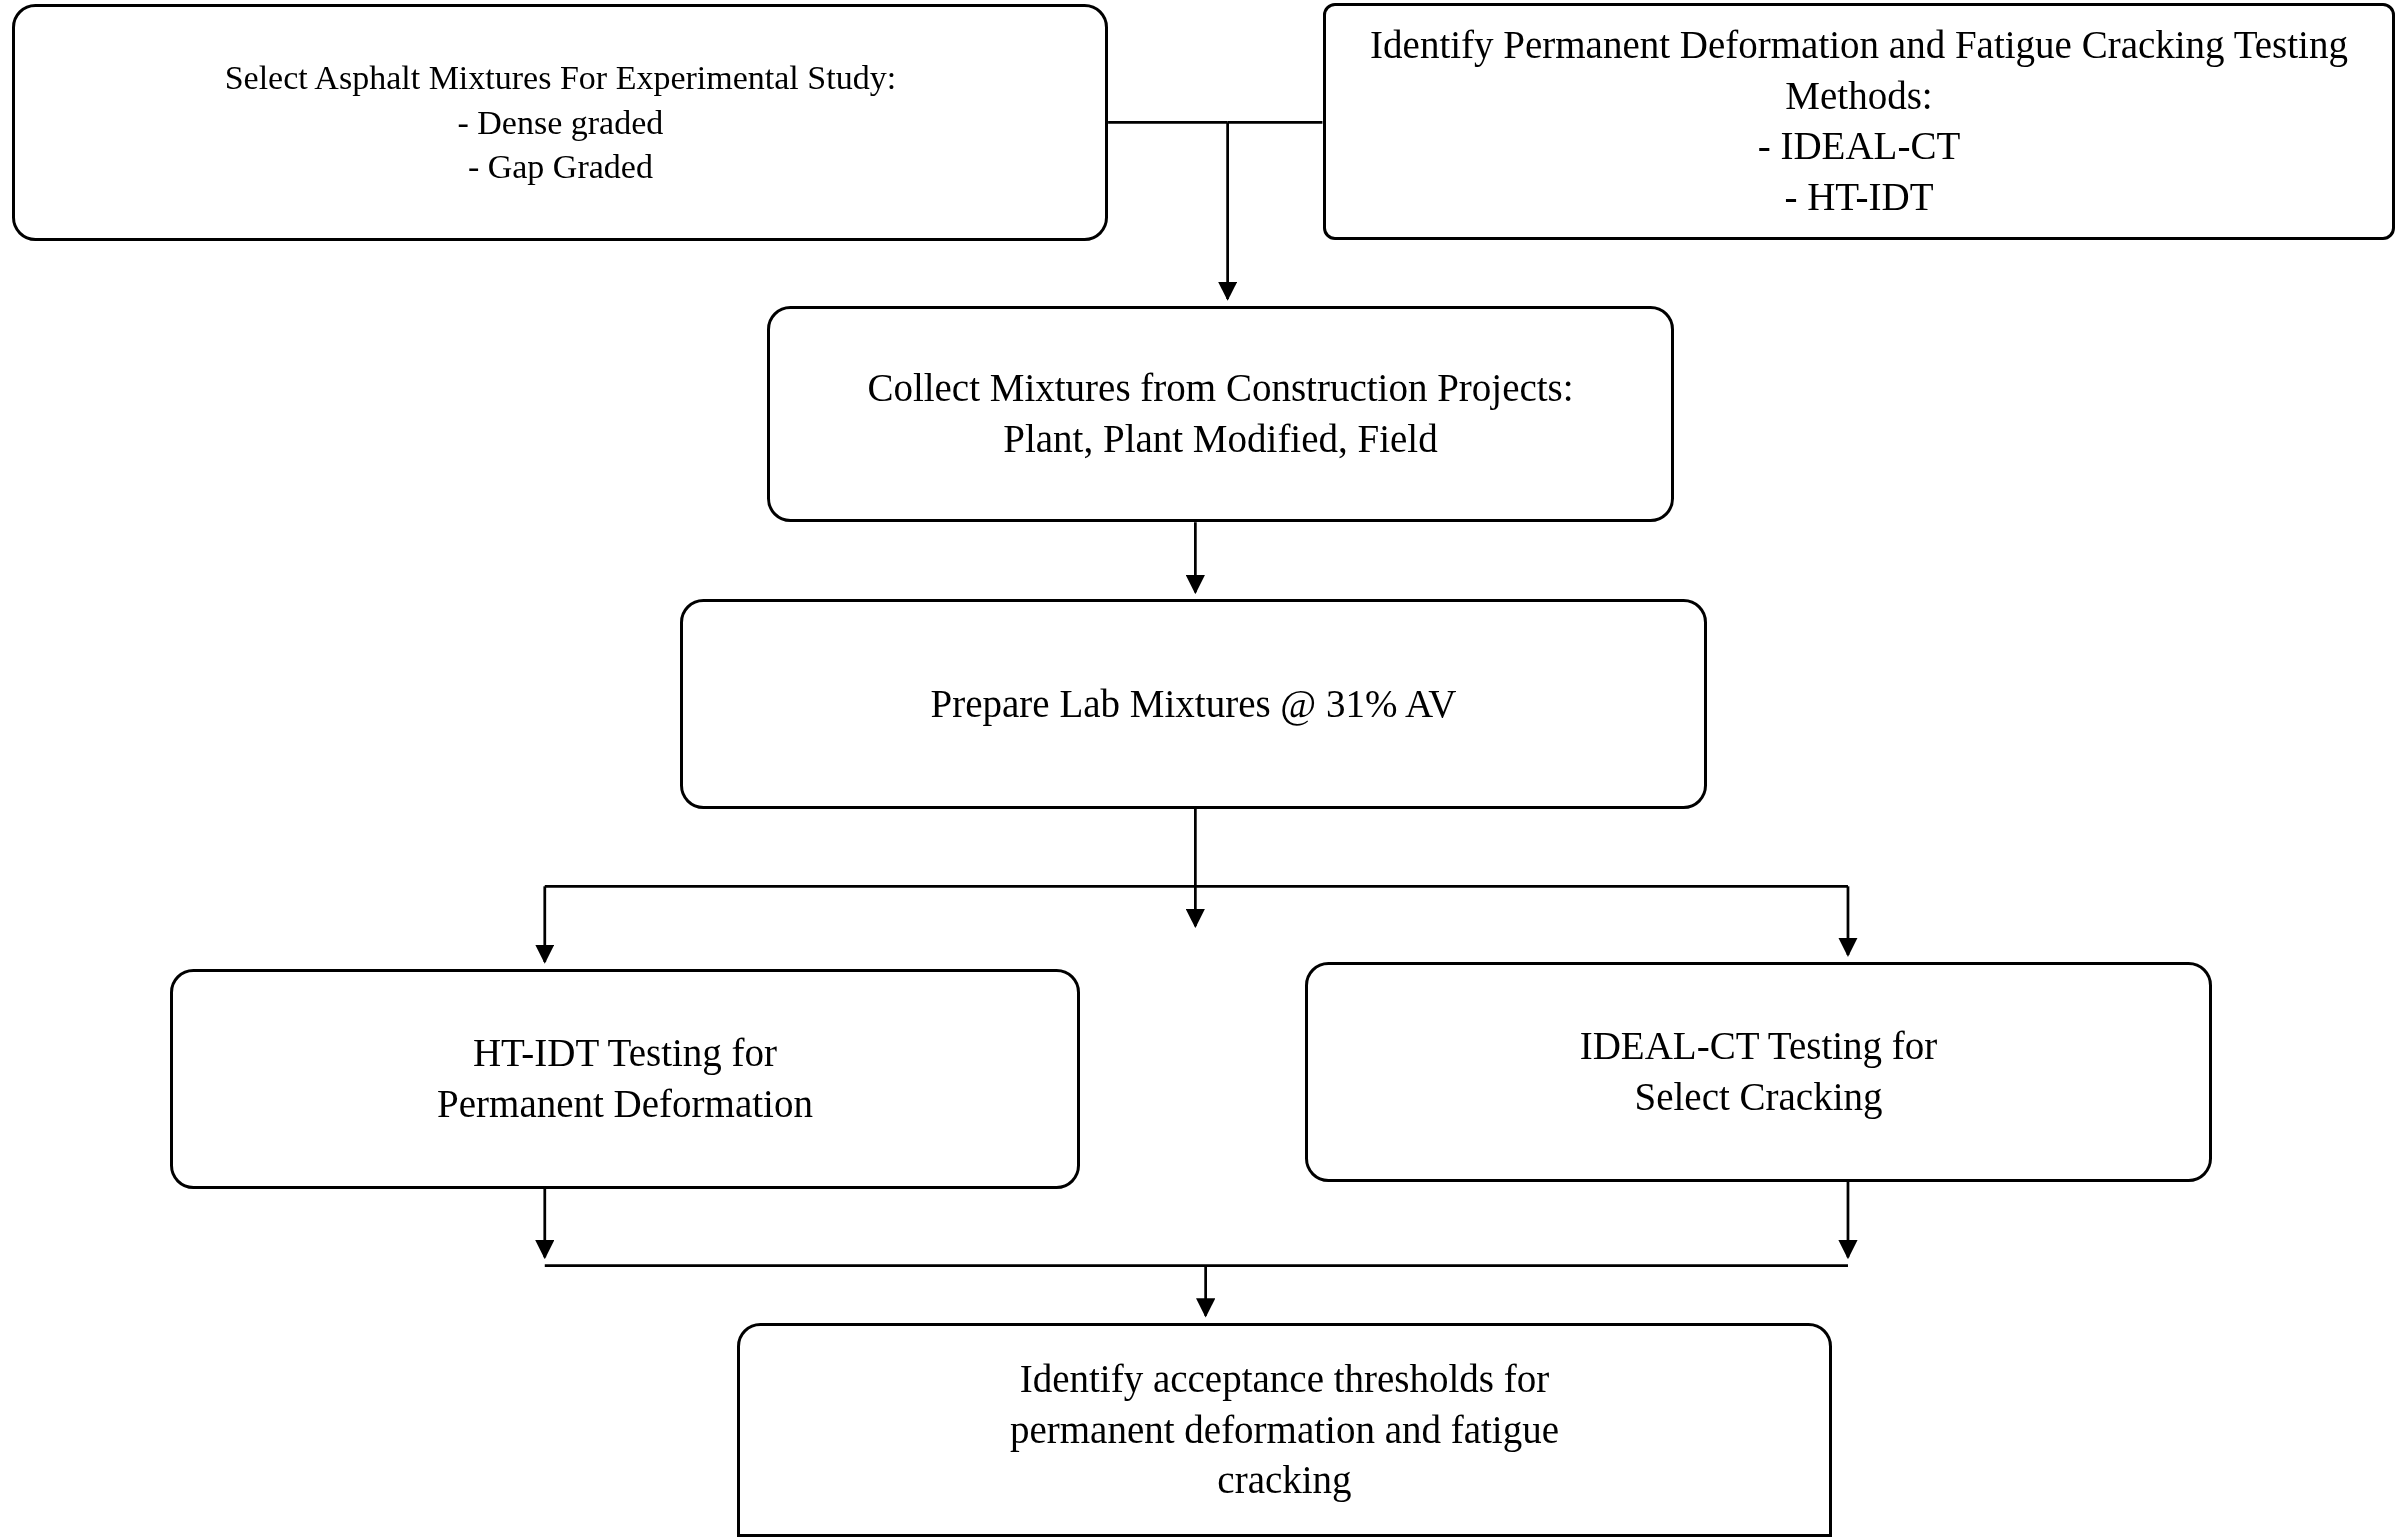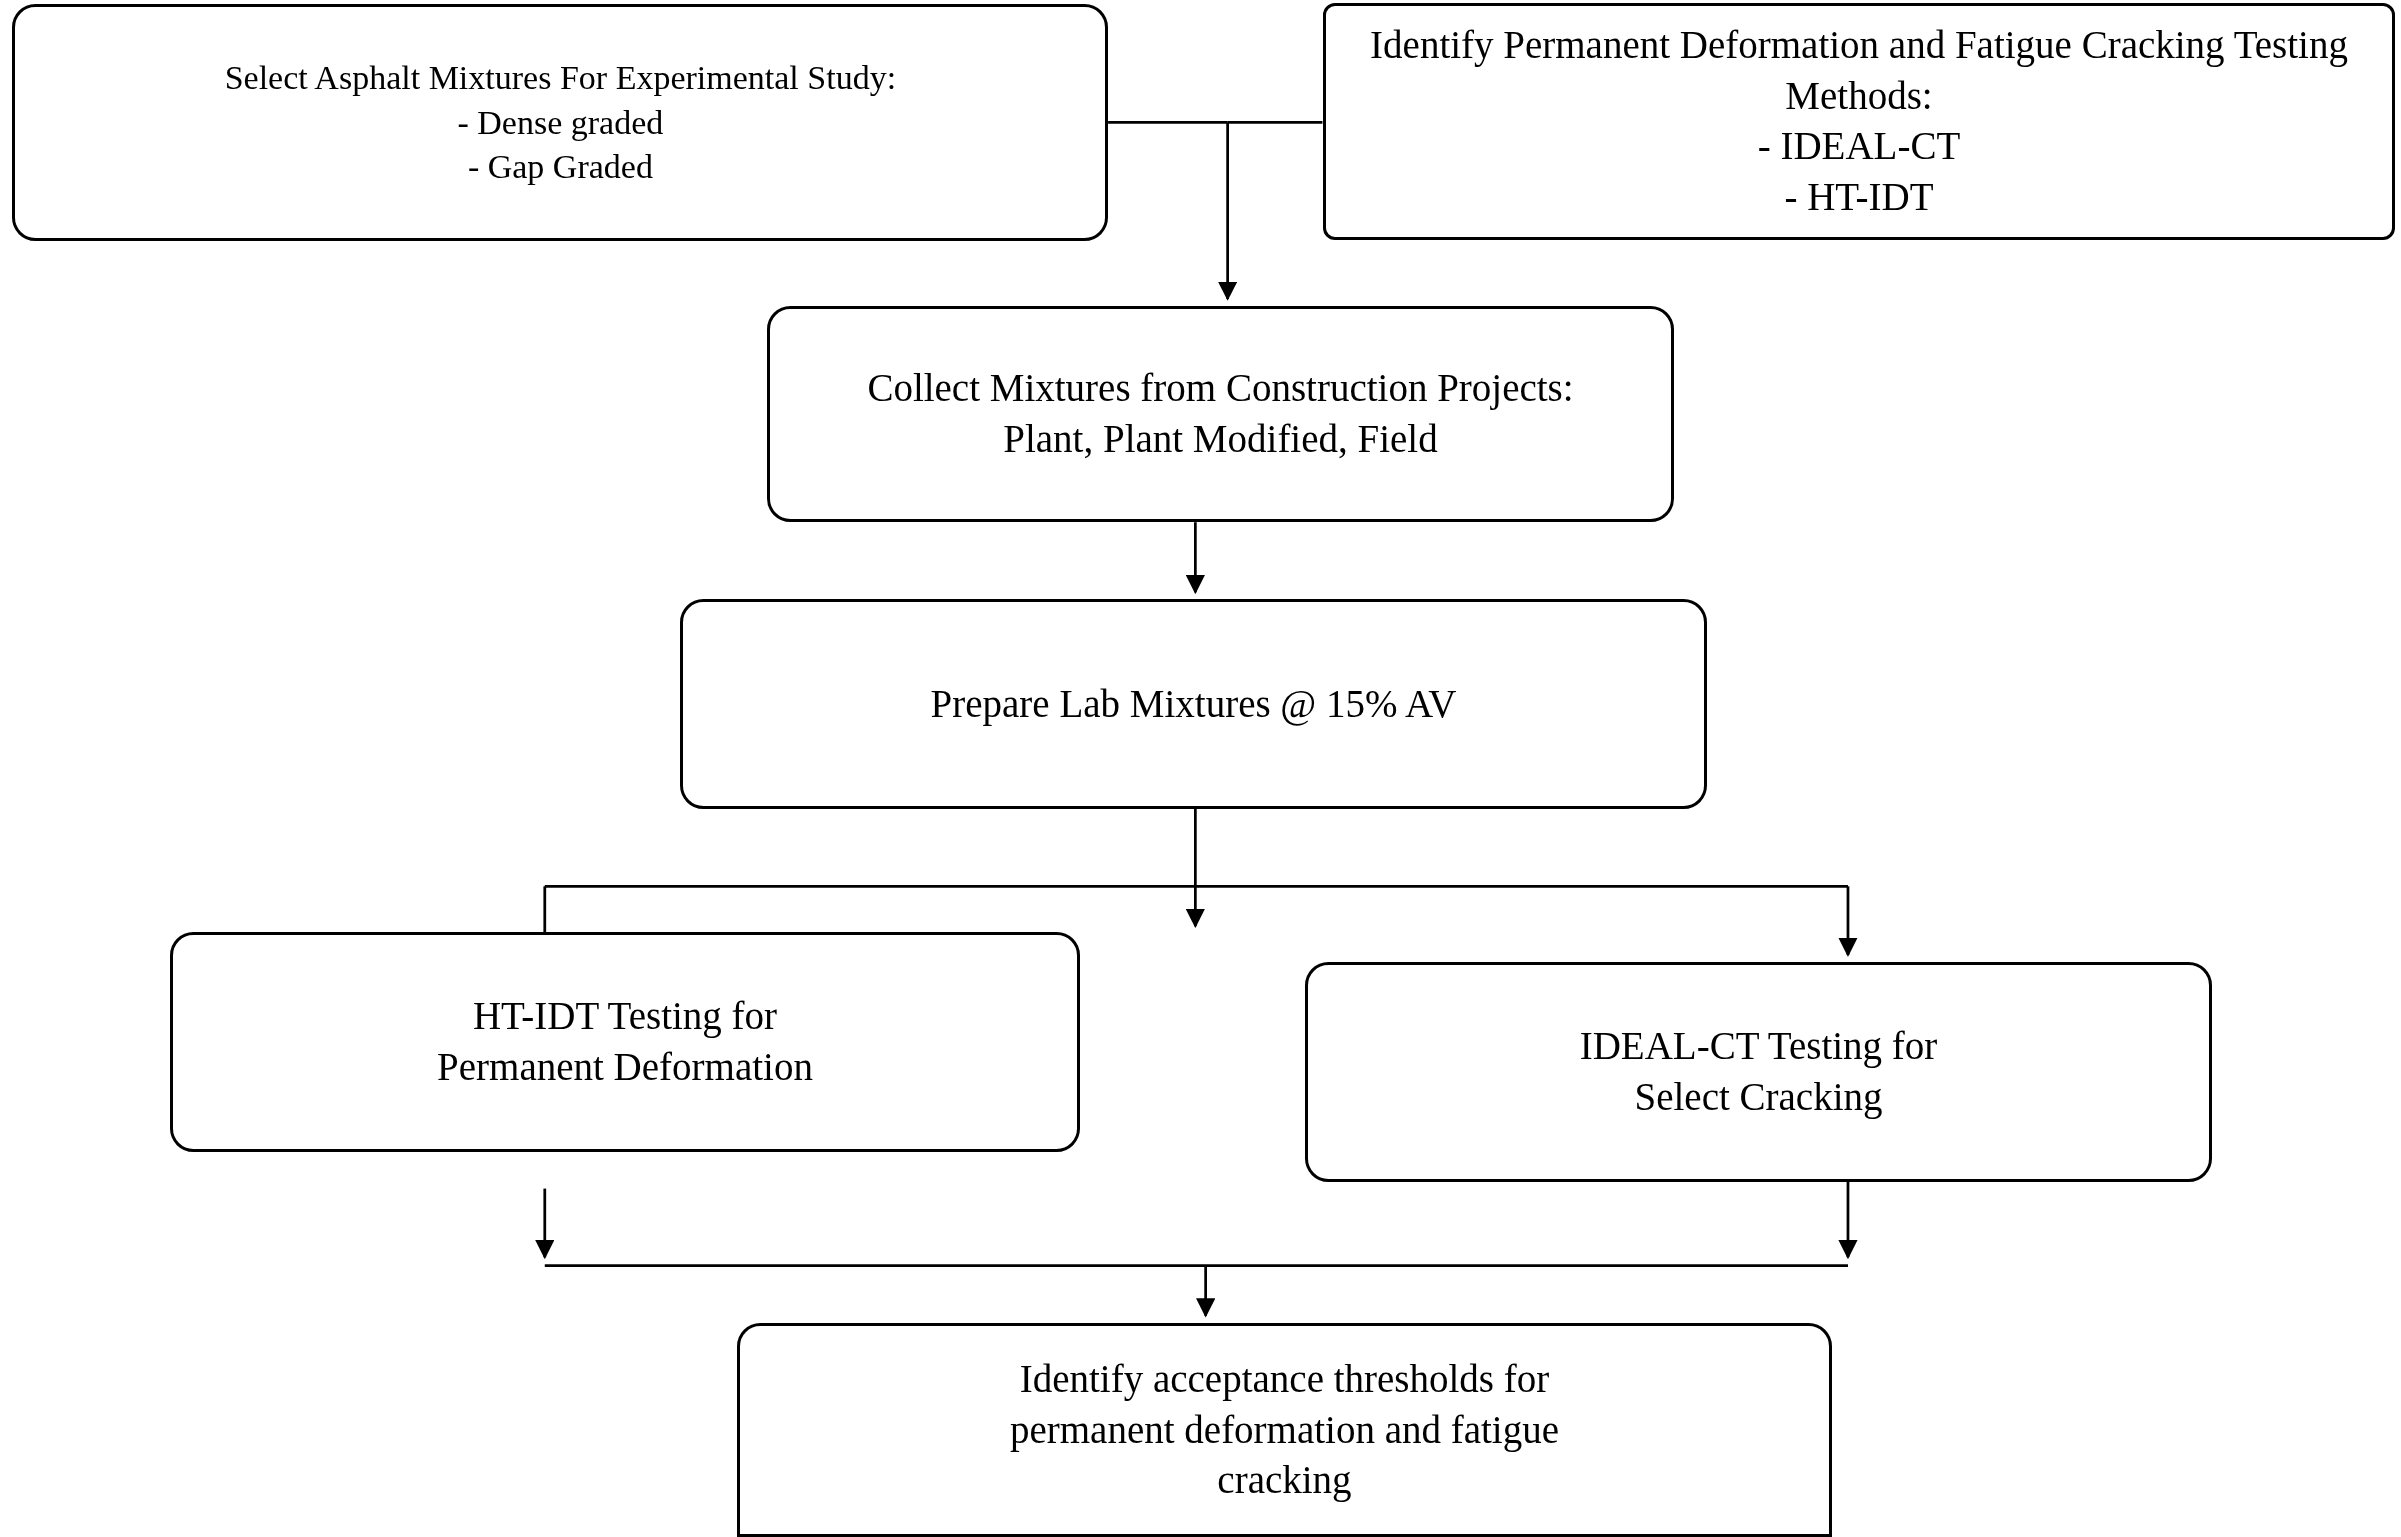--- a/index.html
+++ b/index.html
@@ -46,21 +46,21 @@
   #node-collect {
     left: 739px; top: 306px; width: 907px; height: 216px;
     font-size: 39px;
     margin-left: 28px;
   }
   #node-prepare {
     left: 680px;  top: 599px; width: 1027px; height: 210px;
     font-size: 39px;
   }
   #node-htidt {
-    left: 170px;  top: 932px; width: 910px; height: 220px;
+    left: 170px;  top: 969px; width: 910px; height: 220px;
     font-size: 39px;
   }
   #node-idealct {
     left: 1305px; top: 962px; width: 907px; height: 220px;
     font-size: 39px;
   }
   #node-thresholds {
     left: 737px; top: 1323px; width: 1095px; height: 214px;
     border-bottom-left-radius: 0;
     border-bottom-right-radius: 0;
@@ -123,21 +123,21 @@
 - IDEAL-CT
 - HT-IDT</div>
   </div>
 
   <div class="node" id="node-collect">
     <div class="txt">Collect Mixtures from Construction Projects:
 Plant, Plant Modified, Field</div>
   </div>
 
   <div class="node" id="node-prepare">
-    <div class="txt">Prepare Lab Mixtures @ 15% AV</div>
+    <div class="txt">Prepare Lab Mixtures @ 31% AV</div>
   </div>
 
   <div class="node" id="node-htidt">
     <div class="txt">HT-IDT Testing for
 Permanent Deformation</div>
   </div>
 
   <div class="node" id="node-idealct">
     <div class="txt">IDEAL-CT  Testing for
 Select Cracking</div>

